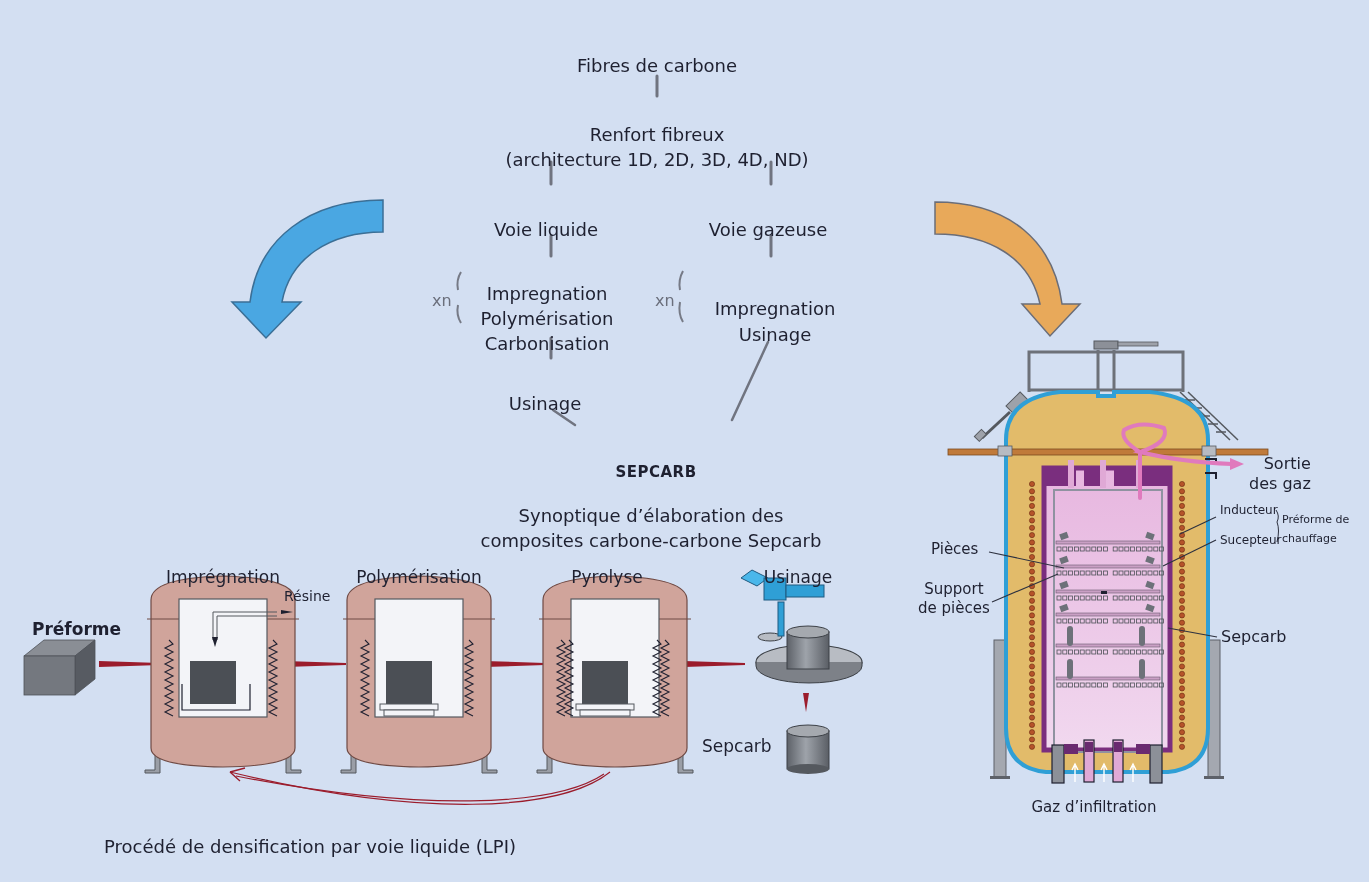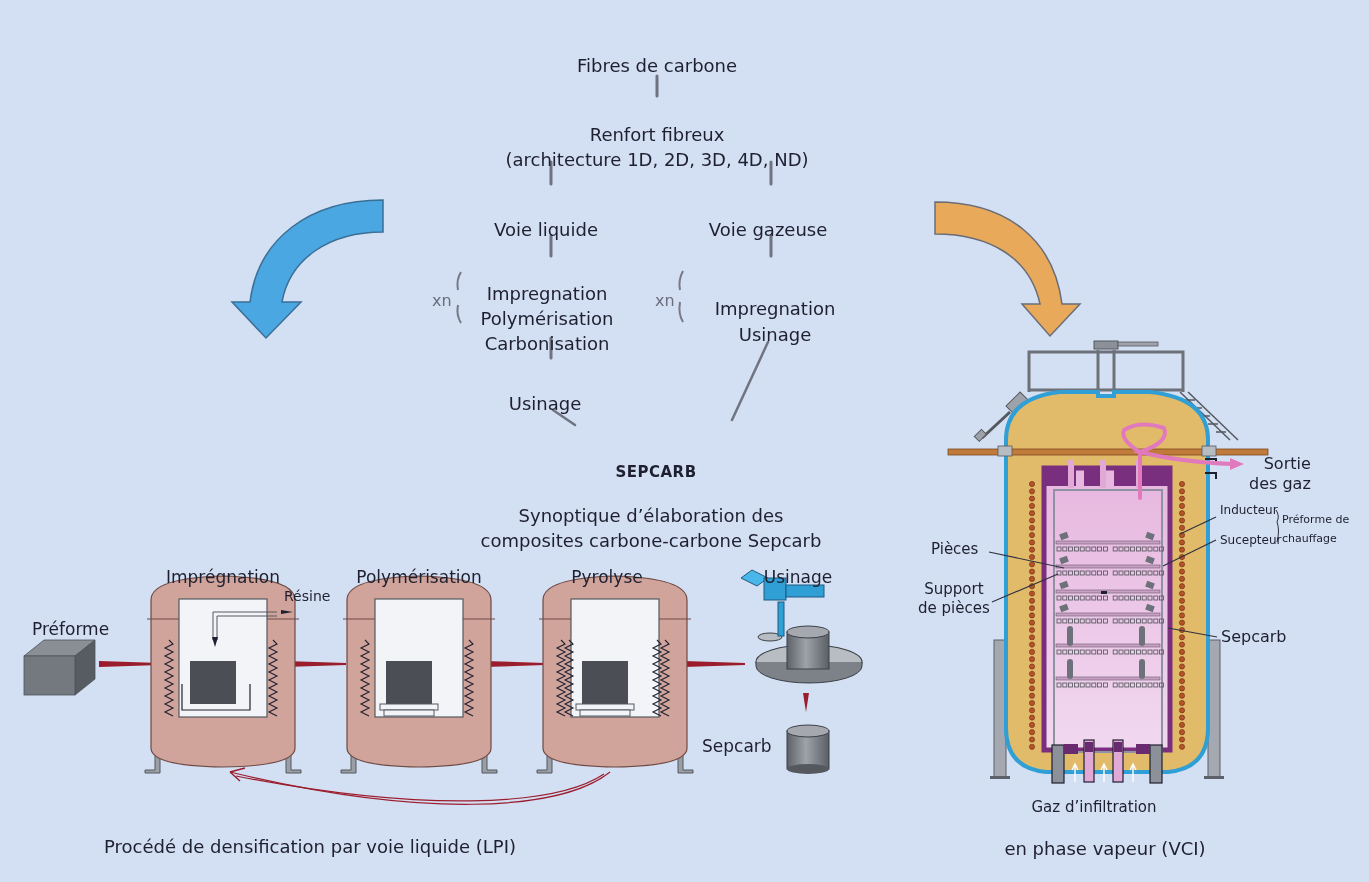--- a/index.html
+++ b/index.html
@@ -469,21 +469,21 @@
   <span class="block">Impregnation</span>
   <span class="block">Usinage</span>
 </div>
 
 <div class="txt center h15 bold" style="left:656px; top:442px; letter-spacing:0.5px;">SEPCARB</div>
 <div class="txt center h18" style="left:651px; top:482px; line-height:25px;">
   <span class="block">Synoptique d’élaboration des</span>
   <span class="block">composites carbone-carbone Sepcarb</span>
 </div>
 
-<div class="txt h17" style="left:32px; top:619px;">Préforme</div>
+<div class="txt h17" style="left:32px; top:619px;font-weight:bold;">Préforme</div>
 <div class="txt center h17" style="left:223px; top:546px;">Imprégnation</div>
 <div class="txt center h17" style="left:419px; top:546px;">Polymérisation</div>
 <div class="txt center h17" style="left:607px; top:546px;">Pyrolyse</div>
 <div class="txt center h17" style="left:798px; top:546px;">Usinage</div>
 <div class="txt h14" style="left:284px; top:588px;">Résine</div>
 <div class="txt h17" style="left:702px; top:736px;">Sepcarb</div>
 <div class="txt h18" style="left:104px; top:836px;">Procédé de densification par voie liquide (LPI)</div>
 
 <div class="txt h16" style="left:1249px; top:454px; text-align:right; line-height:20px;">
   <span class="block">Sortie</span>
@@ -496,14 +496,13 @@
   <span class="block">chauffage</span>
 </div>
 <div class="txt h15" style="left:931px; top:540px;">Pièces</div>
 <div class="txt h15" style="left:918px; top:580px; text-align:center; line-height:19px;">
   <span class="block">Support</span>
   <span class="block">de pièces</span>
 </div>
 <div class="txt h16" style="left:1221px; top:627px;">Sepcarb</div>
 <div class="txt center h15" style="left:1094px; top:777px;">Gaz d’infiltration</div>
 <div class="txt center h18" style="left:1105px; top:815px; line-height:25px;">
-  <span class="block">en phase vapeur (VCI)</span>
 </div>
 
 </body></html>

